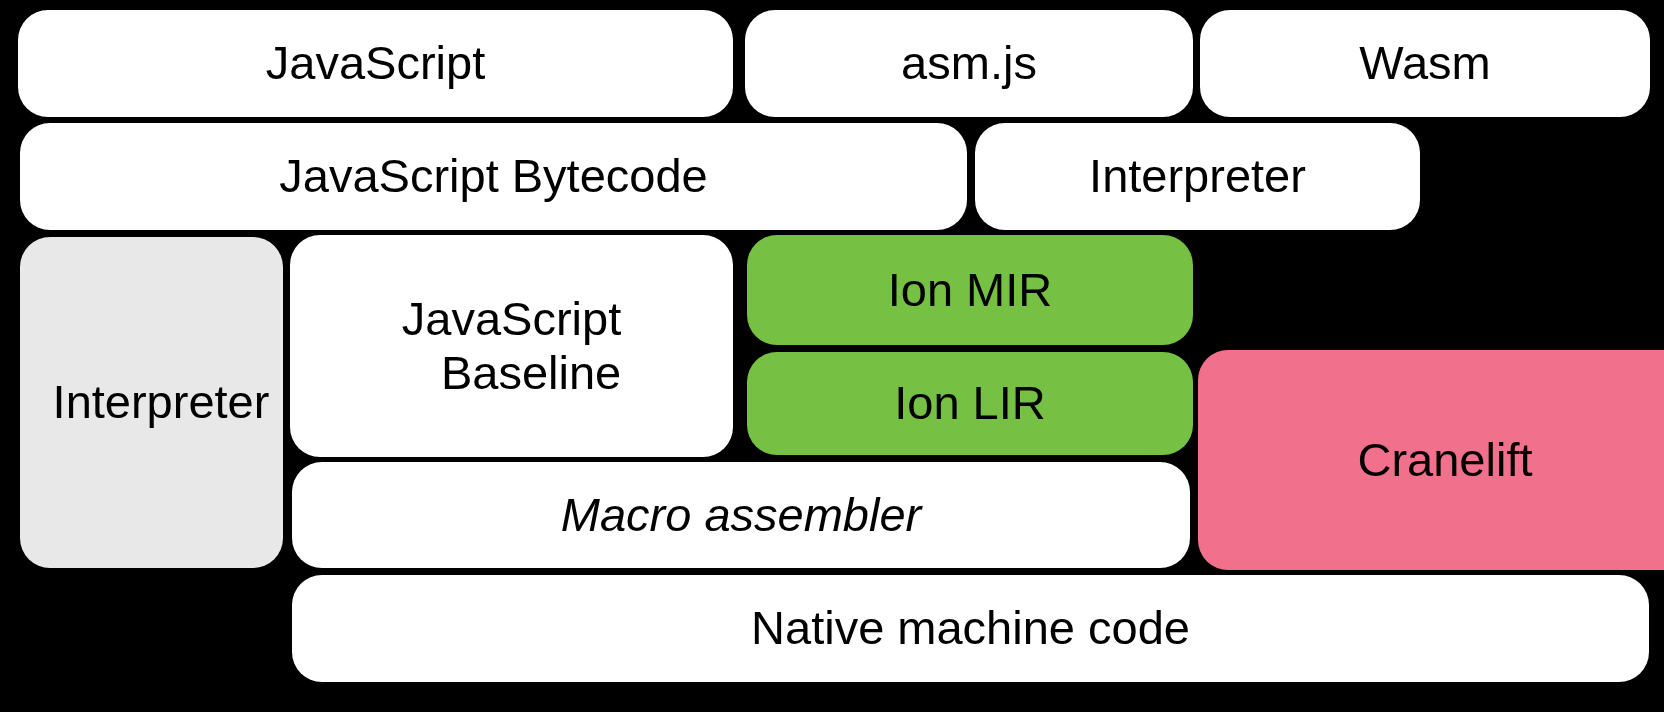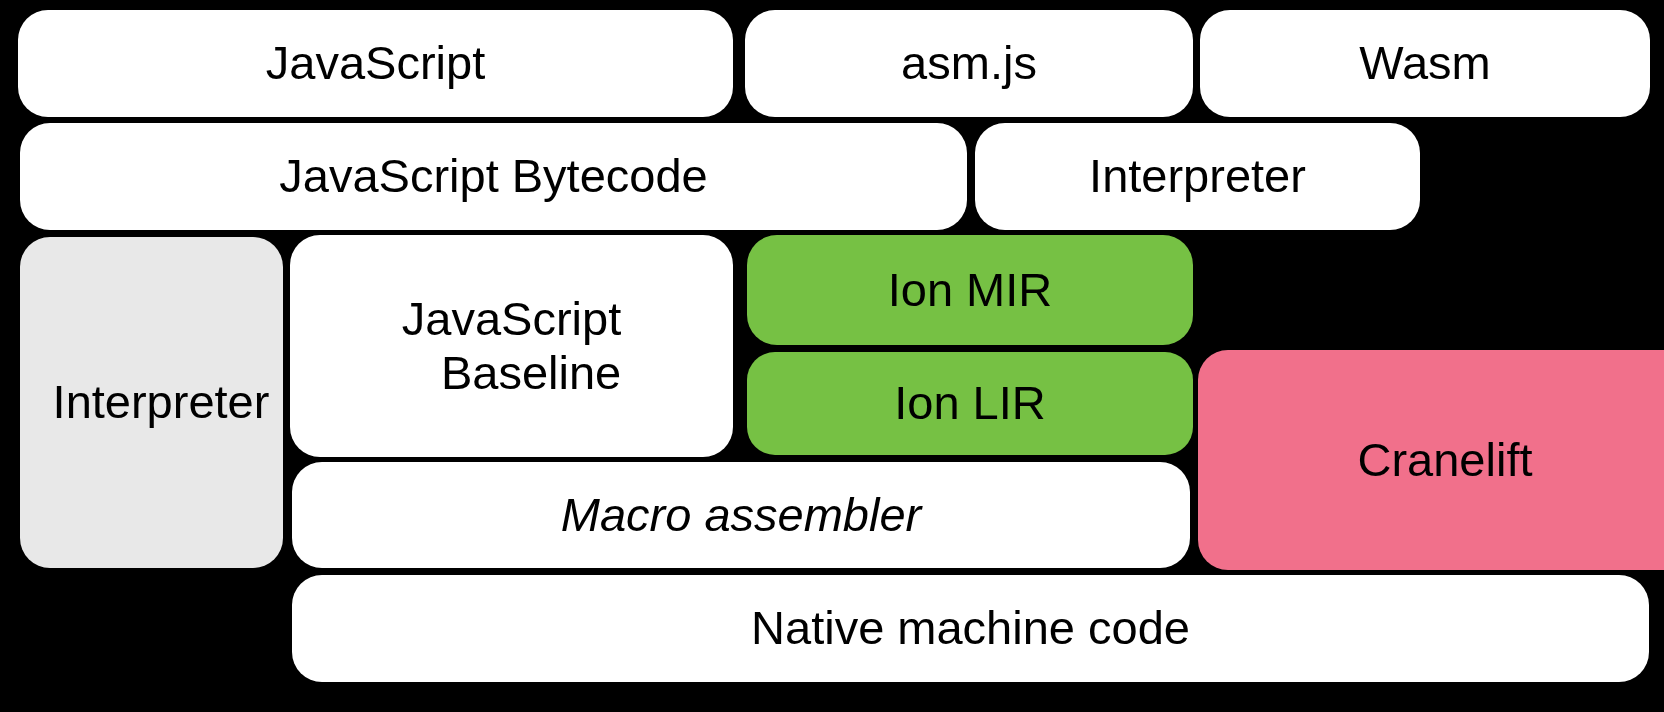--- a/index.html
+++ b/index.html
@@ -28,21 +28,21 @@
     box-sizing: border-box;
   }
   .b-javascript   { left: 18px;   top: 10px;  width: 715px;  height: 107px; }
   .b-asmjs        { left: 745px;  top: 10px;  width: 448px;  height: 107px; }
   .b-wasm         { left: 1200px; top: 10px;  width: 450px;  height: 107px; }
   .b-bytecode     { left: 20px;   top: 123px; width: 947px;  height: 107px; }
   .b-baldrmonkey  { left: 975px;  top: 123px; width: 445px;  height: 107px; }
   .b-interpreter  { left: 20px;   top: 237px; width: 263px;  height: 331px; padding-left: 19px; }
   .b-baseline     { left: 290px;  top: 235px; width: 443px;  height: 222px; }
   .b-ion-mir      { left: 747px;  top: 235px; width: 446px;  height: 110px; }
-  .b-ion-lir      { left: 747px;  top: 352px; width: 446px;  height: 103px; border-radius: 28px; }
+  .b-ion-lir      { left: 747px;  top: 352px; width: 446px;  height: 103px; }
   .b-cranelift    { left: 1198px; top: 350px; width: 494px;  height: 220px; }
   .b-macro        { left: 292px;  top: 462px; width: 898px;  height: 106px; font-style: italic; }
   .b-native       { left: 292px;  top: 575px; width: 1357px; height: 107px; }
 </style>
 </head>
 <body style="background: rgb(0, 0, 0);">
 
 <div class="canvas">
   <div class="box b-javascript" style="background: rgb(255, 255, 255); color: rgb(0, 0, 0);">JavaScript</div>
   <div class="box b-asmjs" style="background: rgb(255, 255, 255); color: rgb(0, 0, 0);">asm.js</div>

